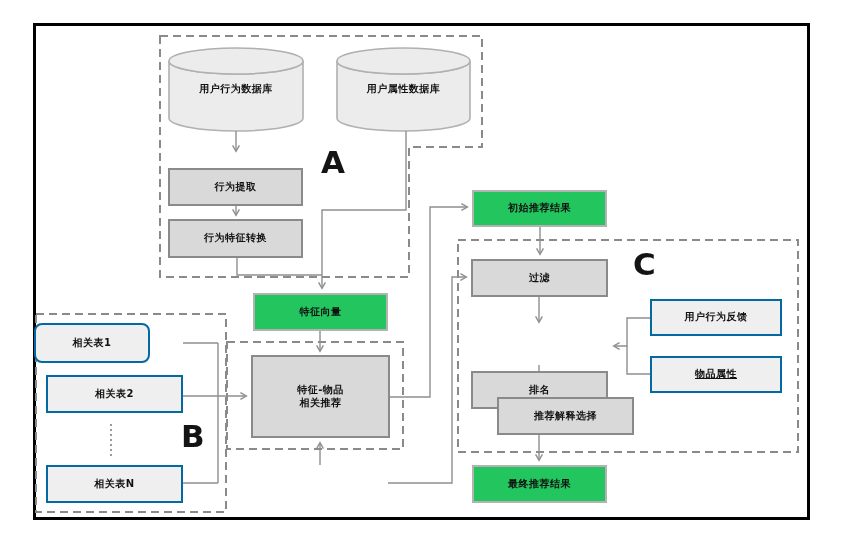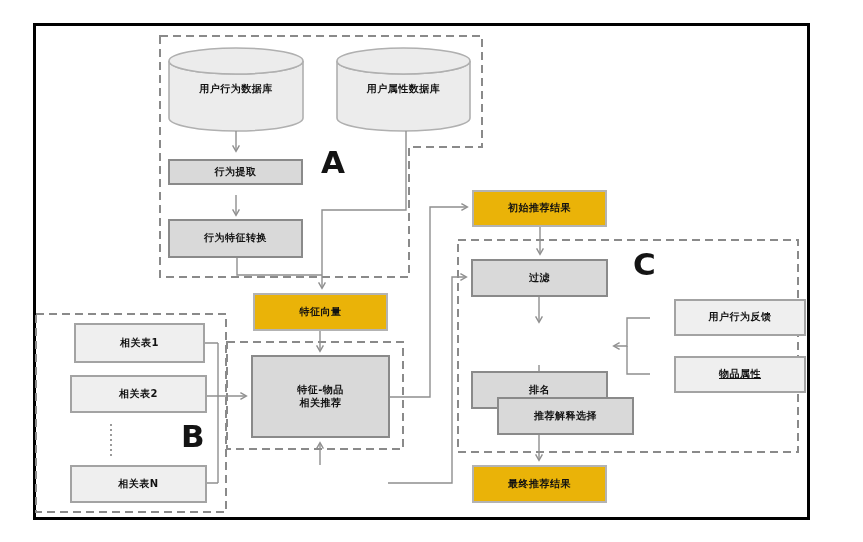--- a/index.html
+++ b/index.html
@@ -12,22 +12,22 @@
     border:3px solid #000;box-sizing:border-box;background:#fff;
   }
   svg.layer{position:absolute;left:0;top:0;width:863px;height:542px;}
   .node{
     position:absolute;box-sizing:border-box;
     display:flex;align-items:center;justify-content:center;text-align:center;
     font-size:10px;font-weight:600;color:#111;line-height:1.25;
     white-space:pre-line;letter-spacing:0.5px;
   }
   .box-dark{background:#d9d9d9;border:2px solid #8a8a8a;}
-  .box-light{background:#eab308;border:2px solid #b3b3b3;}
-  .box-lighter{background:#efefef;border:2px solid #a3a3a3;margin-left:24px;}
+  .box-light{background:#22c55e;border:2px solid #b3b3b3;}
+  .box-lighter{background:#efefef;border:2px solid #0369a1;}
   .cyl-label{background:transparent;border:none;}
   .section-letter{
     position:absolute;font-size:31px;font-weight:800;color:#141414;
     font-family:"DejaVu Sans","Liberation Sans",sans-serif;
   }
 </style>
 </head>
 <body>
 
 <div class="canvas">
@@ -78,28 +78,28 @@
       <path d="M650,318 L627,318 L627,346 L614,346" marker-end="url(#arr)"></path>
       <path d="M650,374 L627,374 L627,346"></path>
     </g>
 
     <path d="M111,424 L111,459" fill="none" stroke="#9a9a9a" stroke-width="2" stroke-dasharray="2 3"></path>
   </svg>
 
   <div class="node cyl-label" style="left:169px;top:76px;width:134px;height:26px;">用户行为数据库</div>
   <div class="node cyl-label" style="left:337px;top:76px;width:133px;height:26px;">用户属性数据库</div>
 
-  <div class="node box-dark" style="left:168px;top:159px;width:135px;height:26px;">行为提取</div>
+  <div class="node box-dark" style="left:168px;top:168px;width:135px;height:38px;">行为提取</div>
   <div class="node box-dark" style="left:168px;top:219px;width:135px;height:39px;">行为特征转换</div>
 
   <div class="node box-light" style="left:253px;top:293px;width:135px;height:38px;">特征向量</div>
   <div class="node box-dark" style="left:251px;top:355px;width:139px;height:83px;">特征-物品
 相关推荐</div>
 
-  <div class="node box-lighter" style="left:50px;top:323px;width:131px;height:40px;">相关表1</div>
+  <div class="node box-lighter" style="left:34px;top:323px;width:116px;height:40px;border-radius:8px;">相关表1</div>
   <div class="node box-lighter" style="left:46px;top:375px;width:137px;height:38px;">相关表2</div>
   <div class="node box-lighter" style="left:46px;top:465px;width:137px;height:38px;">相关表N</div>
 
   <div class="node box-light" style="left:472px;top:190px;width:135px;height:37px;">初始推荐结果</div>
   <div class="node box-dark" style="left:471px;top:259px;width:137px;height:38px;">过滤</div>
   <div class="node box-dark" style="left:471px;top:327px;width:137px;height:38px;margin-top:44px;">排名</div>
   <div class="node box-dark" style="left:497px;top:397px;width:137px;height:38px;">推荐解释选择</div>
   <div class="node box-light" style="left:472px;top:465px;width:135px;height:38px;">最终推荐结果</div>
 
   <div class="node box-lighter" style="left:650px;top:299px;width:132px;height:37px;">用户行为反馈</div>

